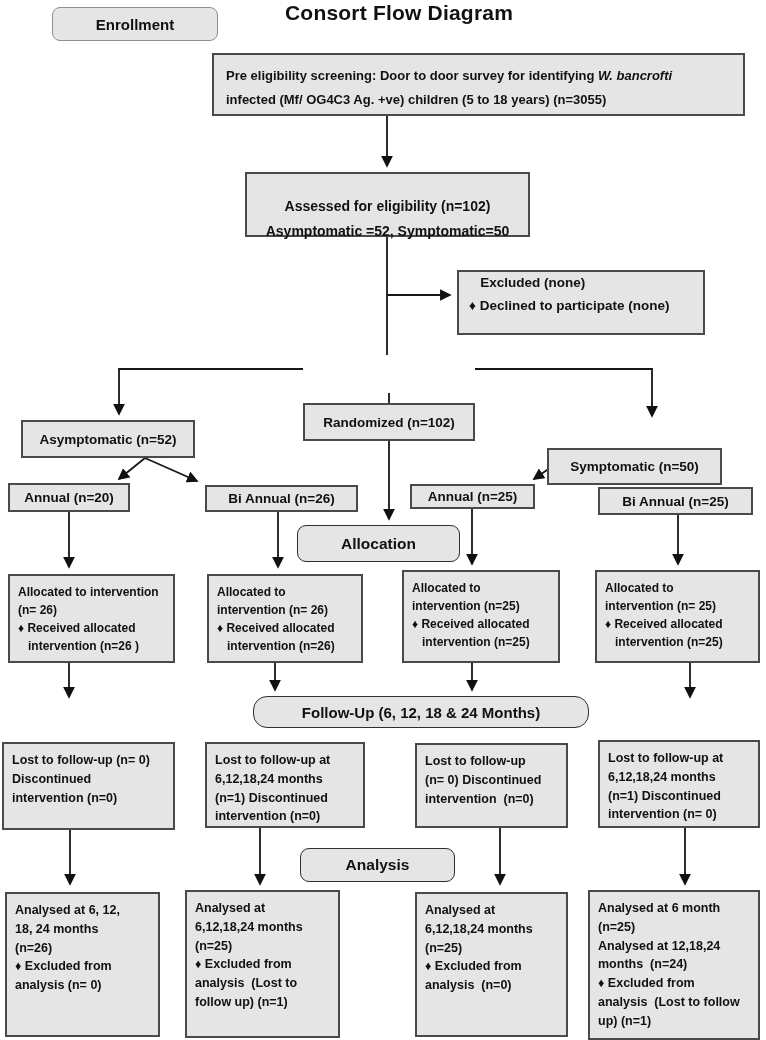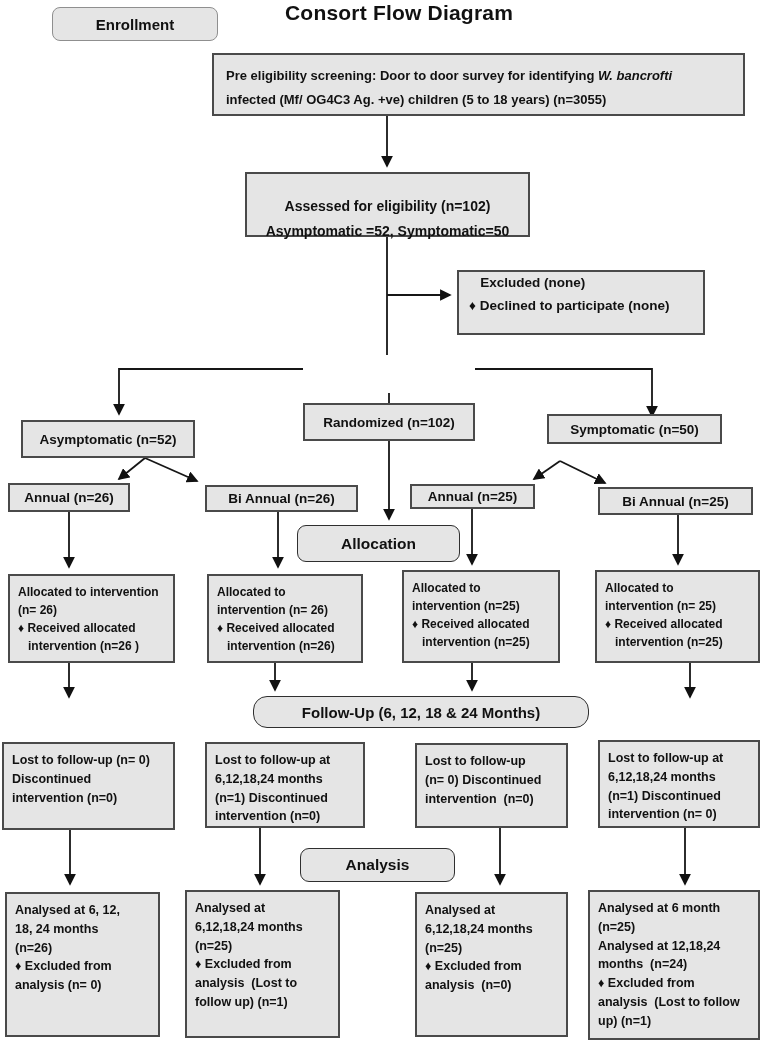--- a/index.html
+++ b/index.html
@@ -70,23 +70,23 @@
     <div>Asymptomatic =52, Symptomatic=50</div>
   </div>
 
   <div class="box content" style="left:457px;top:270px;width:248px;height:65px;font-size:13.5px;line-height:1.7;padding:0 10px;">   Excluded (none)
 ♦ Declined to participate (none)</div>
 
   <div class="box flexc single" style="left:303px;top:355px;width:172px;height:38px;margin-top:48px;">Randomized (n=102)</div>
 
   <div class="box flexc single" style="left:21px;top:420px;width:174px;height:38px;">Asymptomatic (n=52)</div>
 
-  <div class="box flexc single" style="left:547px;top:414px;width:175px;height:30px;">Symptomatic (n=50)</div>
+  <div class="box flexc single" style="left:547px;top:448px;width:175px;height:37px;">Symptomatic (n=50)</div>
 
-  <div class="box flexc single" style="left:8px;top:483px;width:122px;height:29px;">Annual (n=26)</div>
+  <div class="box flexc single" style="left:8px;top:483px;width:122px;height:29px;">Annual (n=20)</div>
 
   <div class="box flexc single" style="left:205px;top:485px;width:153px;height:27px;">Bi Annual (n=26)</div>
 
   <div class="box flexc single" style="left:410px;top:484px;width:125px;height:25px;">Annual (n=25)</div>
 
   <div class="box flexc single" style="left:598px;top:487px;width:155px;height:28px;">Bi Annual (n=25)</div>
 
   <div class="box label flexc" style="left:297px;top:525px;width:163px;height:37px;font-size:15.5px;">Allocation</div>
 
   <div class="box content sm" style="left:8px;top:574px;width:167px;height:89px;">Allocated to intervention

